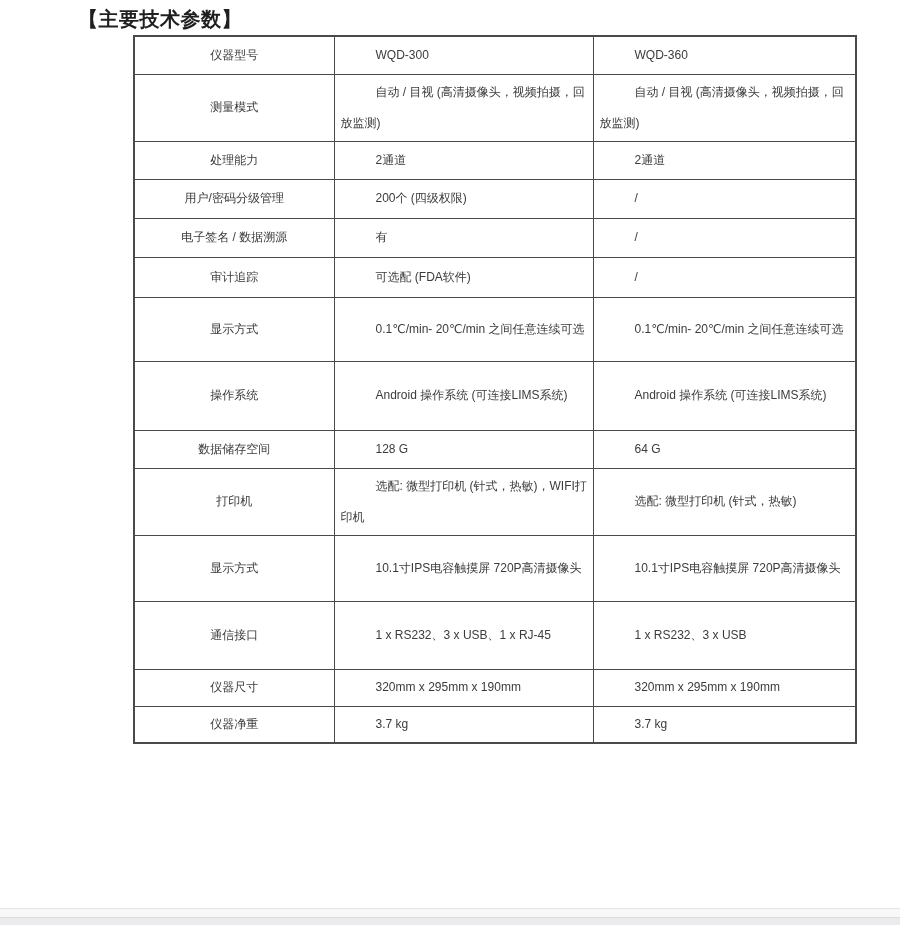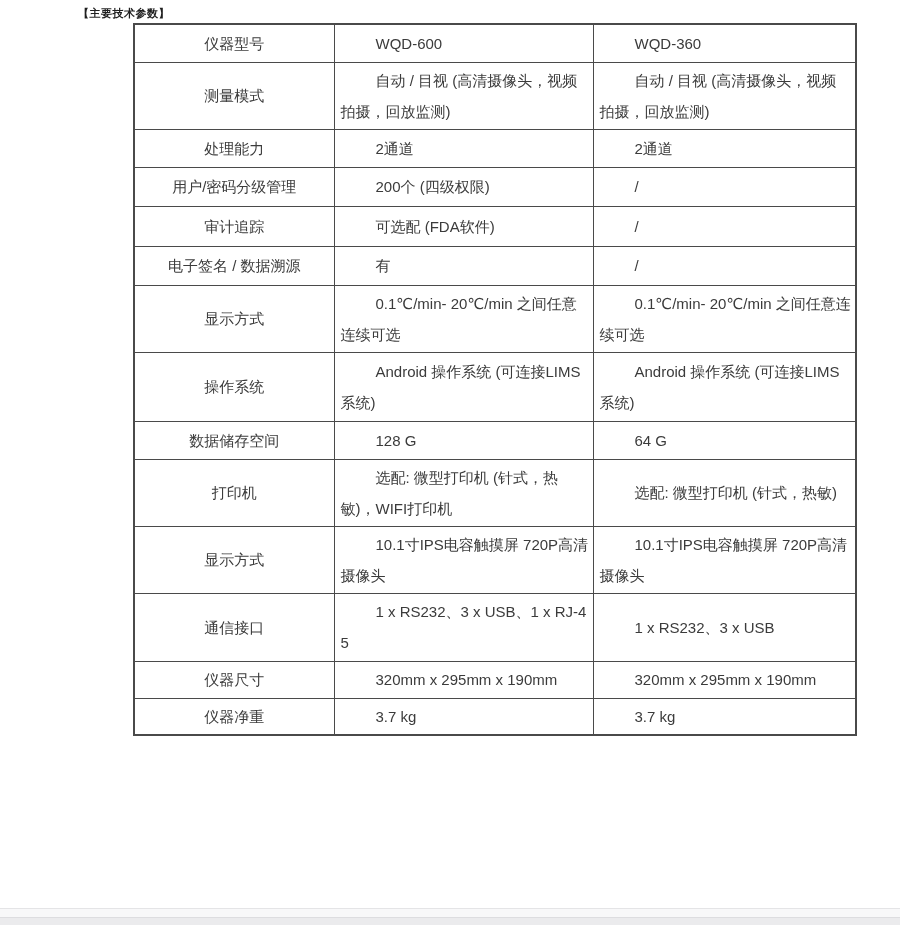--- a/index.html
+++ b/index.html
@@ -5,33 +5,33 @@
   * { margin: 0; padding: 0; box-sizing: border-box; }
   html, body {
     width: 900px; height: 925px;
     background: #ffffff;
     font-family: "Liberation Sans", "DejaVu Sans", sans-serif;
     color: #3b3b3b;
     overflow: hidden;
     position: relative;
   }
   .heading {
-    font-size: 11px;
+    font-size: 20px;
     font-weight: bold;
     color: #1f1f1f;
     margin: 6px 0 2px 78px;
     letter-spacing: 0.5px;
   }
   table.spec {
     border-collapse: collapse;
     table-layout: fixed;
     margin-left: 133px;
     width: 722px;
     border: 2px solid #4a4a4a;
-    font-size: 15px;
+    font-size: 12px;
   }
   table.spec td {
     border: 1px solid #4a4a4a;
     vertical-align: middle;
     line-height: 31px;
   }
   td.lbl {
     text-align: center;
     padding: 2px 4px;
   }
@@ -64,46 +64,46 @@
 
 <table class="spec">
   <colgroup>
     <col style="width:200px">
     <col style="width:259px">
     <col style="width:263px">
   </colgroup>
   <tbody>
     <tr style="height:38px">
       <td class="lbl">仪器型号</td>
-      <td class="val">WQD-600</td>
+      <td class="val">WQD-300</td>
       <td class="val">WQD-360</td>
     </tr>
     <tr style="height:62px">
       <td class="lbl">测量模式</td>
       <td class="val">自动 / 目视 (高清摄像头，视频拍摄，回放监测)</td>
       <td class="val">自动 / 目视 (高清摄像头，视频拍摄，回放监测)</td>
     </tr>
     <tr style="height:38px">
       <td class="lbl">处理能力</td>
       <td class="val">2通道</td>
       <td class="val">2通道</td>
     </tr>
     <tr style="height:39px">
       <td class="lbl">用户/密码分级管理</td>
       <td class="val">200个 (四级权限)</td>
       <td class="val">/</td>
     </tr>
+    <tr style="height:39px">
+      <td class="lbl">电子签名 / 数据溯源</td>
+      <td class="val">有</td>
+      <td class="val">/</td>
+    </tr>
     <tr style="height:40px">
       <td class="lbl">审计追踪</td>
       <td class="val">可选配 (FDA软件)</td>
-      <td class="val">/</td>
-    </tr>
-    <tr style="height:39px">
-      <td class="lbl">电子签名 / 数据溯源</td>
-      <td class="val">有</td>
       <td class="val">/</td>
     </tr>
     <tr style="height:64px">
       <td class="lbl">显示方式</td>
       <td class="val">0.1℃/min- 20℃/min 之间任意连续可选</td>
       <td class="val">0.1℃/min- 20℃/min 之间任意连续可选</td>
     </tr>
     <tr style="height:69px">
       <td class="lbl">操作系统</td>
       <td class="val">Android 操作系统 (可连接LIMS系统)</td>

